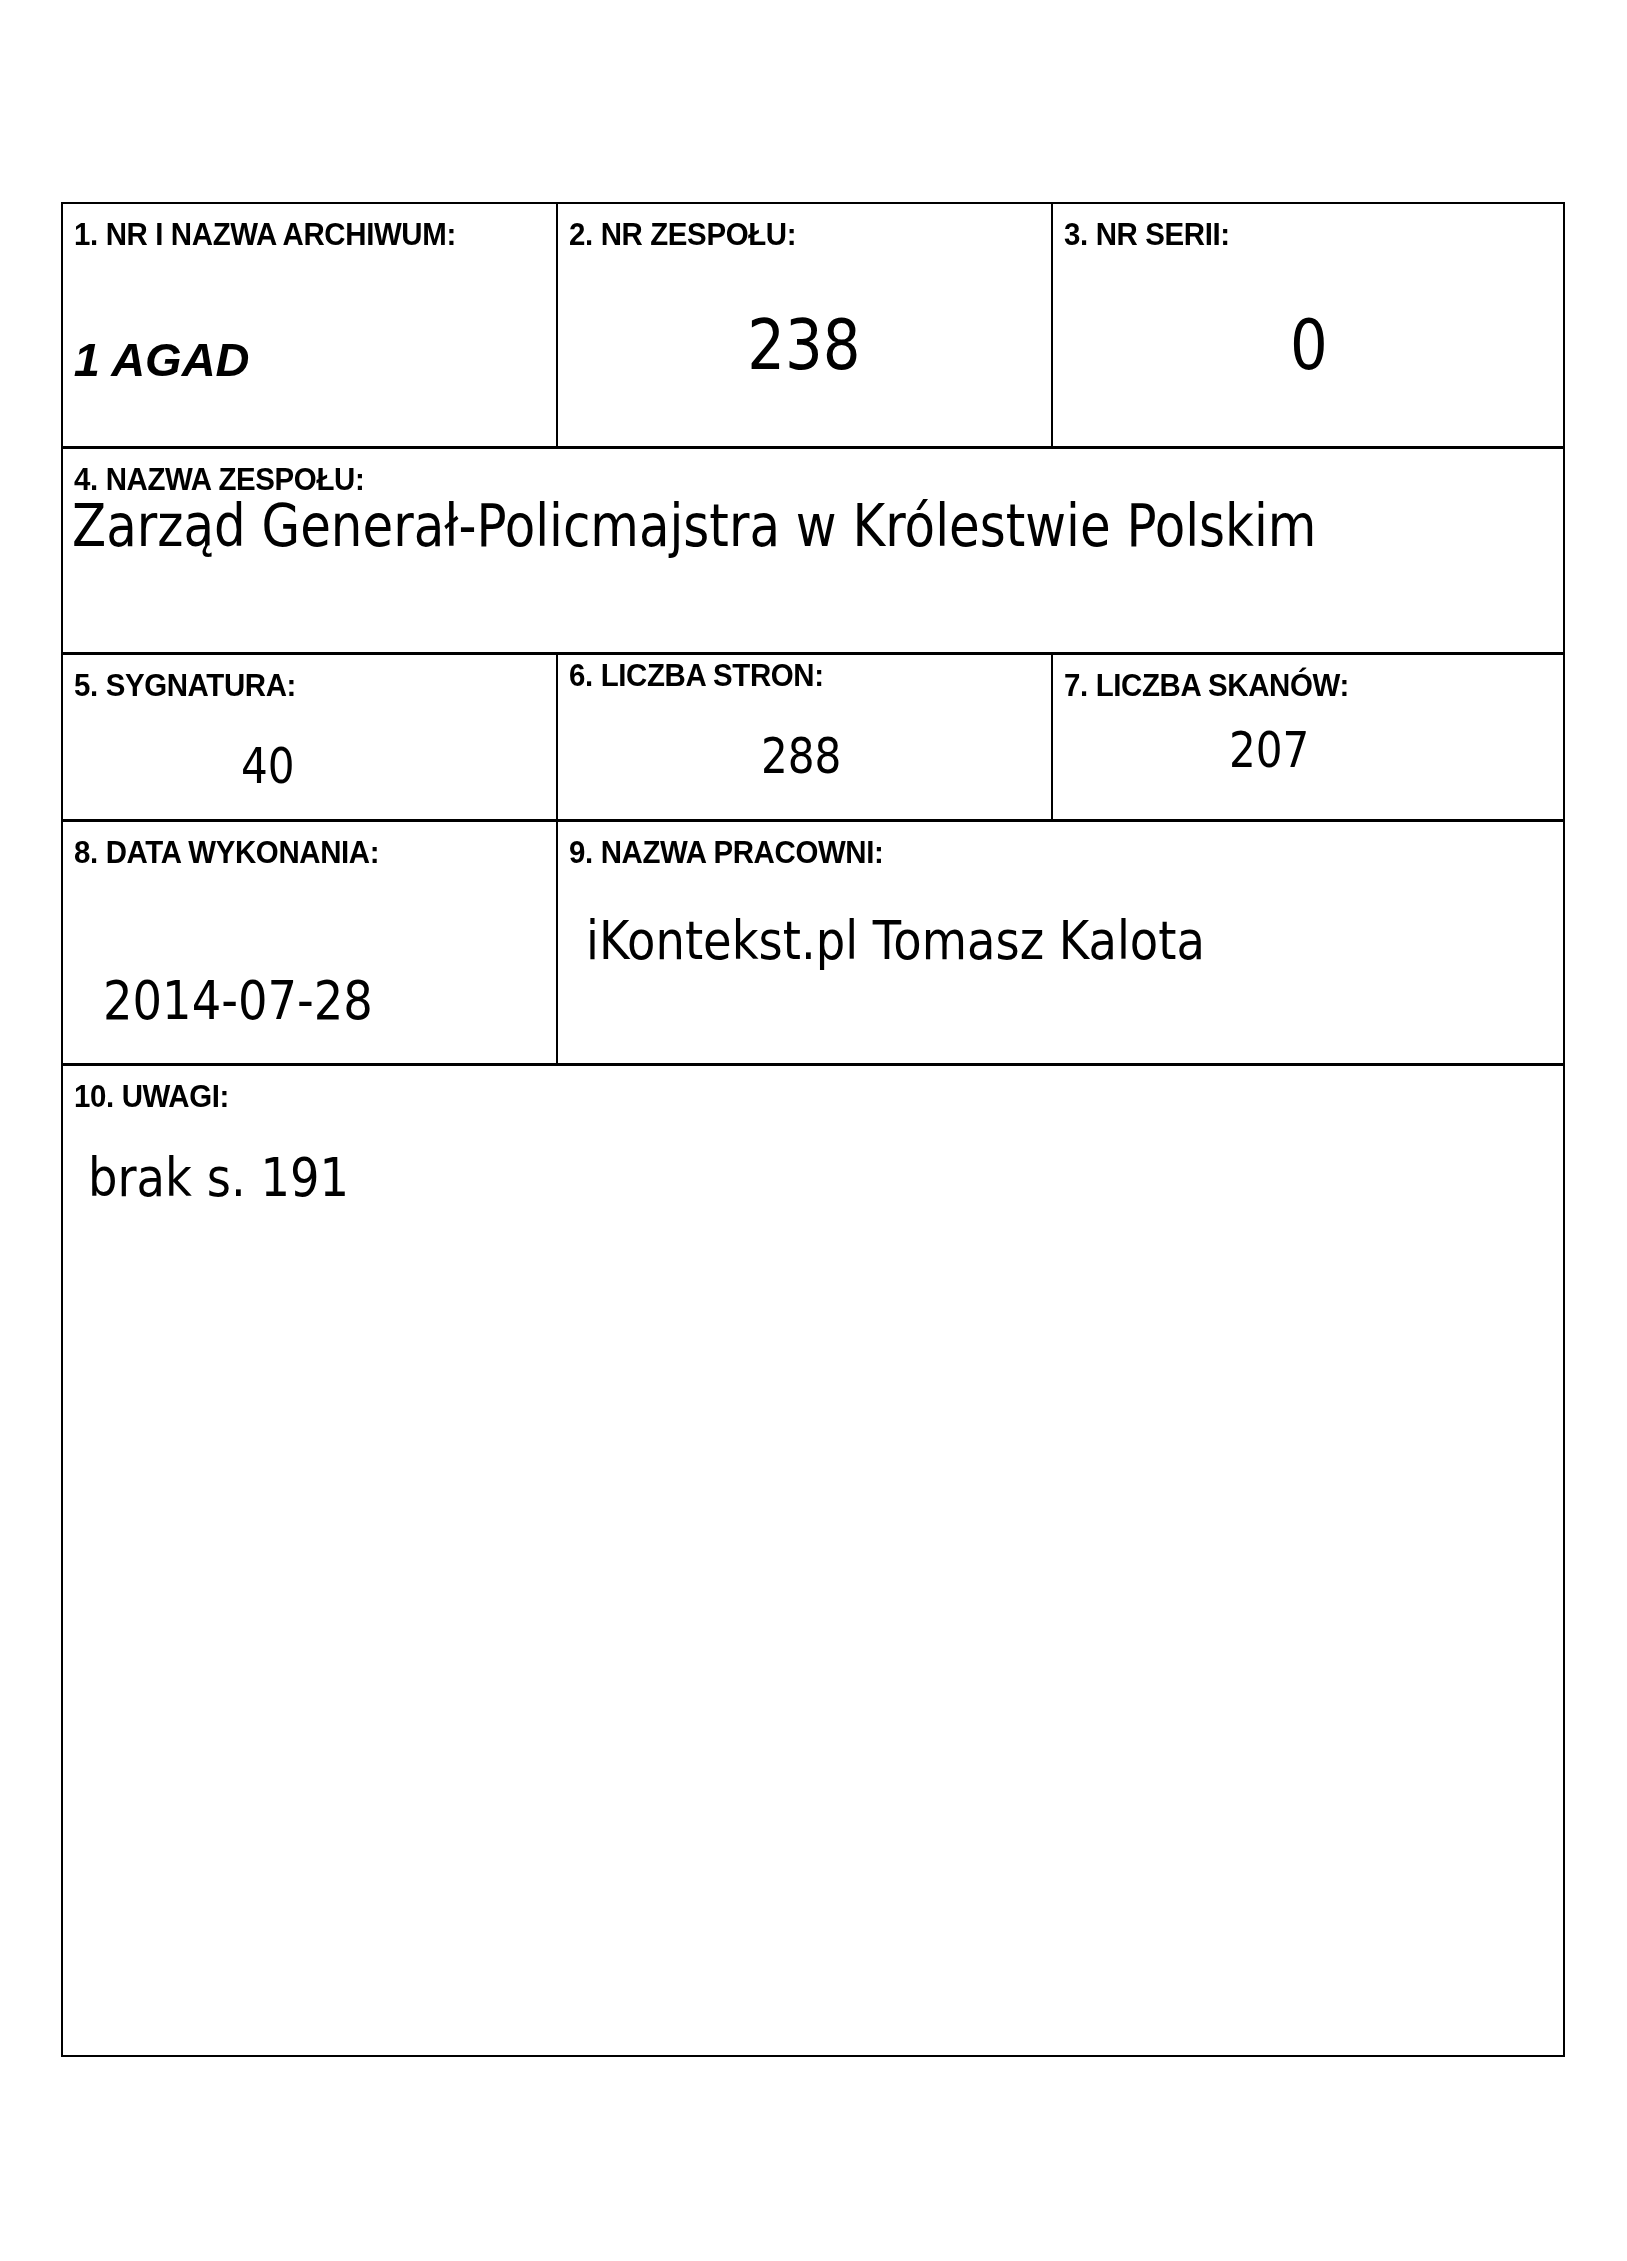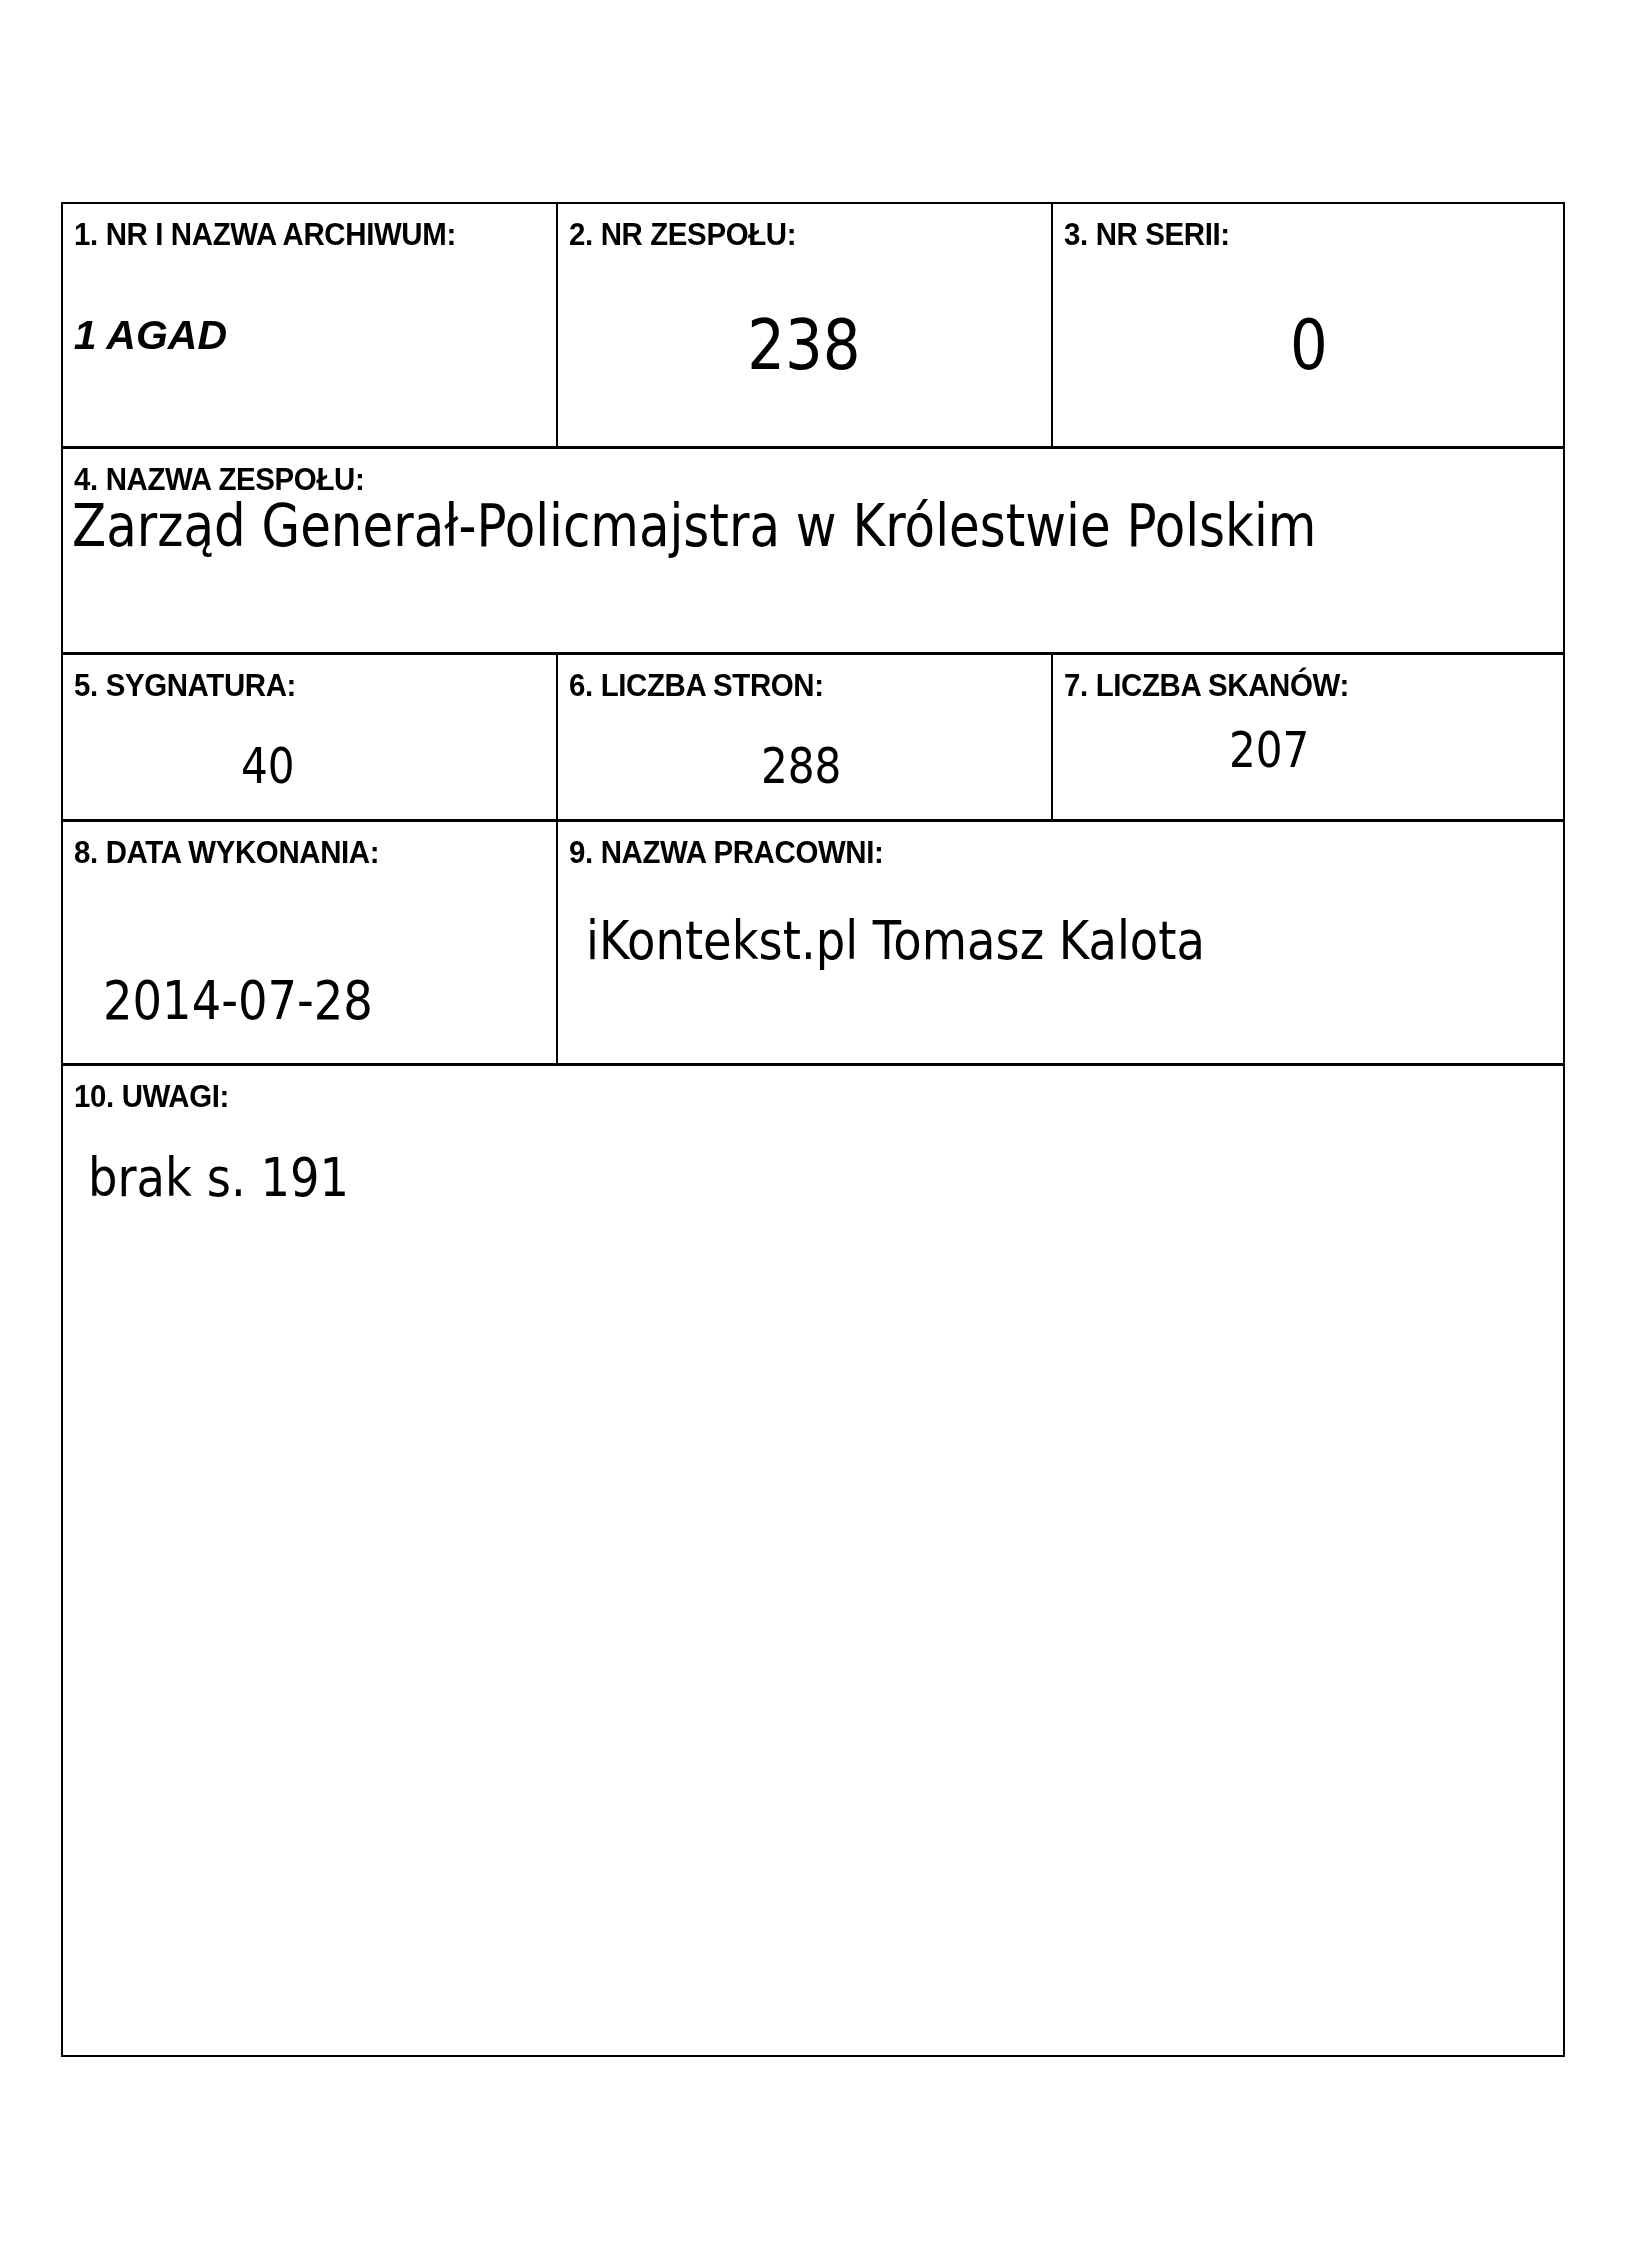--- a/index.html
+++ b/index.html
@@ -19,21 +19,21 @@
       font-size: 32px; letter-spacing: -0.4px; white-space: nowrap;
       transform: scaleX(0.92); transform-origin: left top;
     }
     .value {
       position: absolute; font-family: "DejaVu Sans", sans-serif; white-space: nowrap;
       transform: scaleX(0.86); transform-origin: left top;
     }
     .value.center { transform-origin: center top; text-align: center; }
     .value.archive {
       font-family: "Liberation Sans", sans-serif; font-weight: bold; font-style: italic;
-      font-size: 41px; left: 10.7px; top: 108px; transform: none;
+      font-size: 47px; left: 10.7px; top: 128px; transform: none;
     }
   </style>
 </head>
 <body>
 
 <div class="form">
 
   <div class="hline" style="top:242px"></div>
   <div class="hline" style="top:448px"></div>
   <div class="hline" style="top:615px"></div>
@@ -60,21 +60,21 @@
 
   <div class="cell" style="left:0; top:245px; width:1378px; height:203px">
     <span class="label">4. NAZWA ZESPOŁU:</span>
     <span class="value" style="left:9.2px; top:43px; font-size:58px;">Zarząd Generał-Policmajstra w Królestwie Polskim</span>
   </div>
 
   <div class="cell" style="left:0; top:451px; width:493px; height:164px">
     <span class="label">5. SYGNATURA:</span>
     <span class="value" style="left:178px; top:83px; font-size:49px;">40</span>
   </div>
-  <div class="cell" style="left:495px; top:451px; width:568px; height:164px">
+  <div class="cell" style="left:495px; top:441px; width:568px; height:164px">
     <span class="label">6. LICZBA STRON:</span>
     <span class="value" style="left:203px; top:83px; font-size:49px;">288</span>
   </div>
   <div class="cell" style="left:990px; top:451px; width:512px; height:164px">
     <span class="label">7. LICZBA SKANÓW:</span>
     <span class="value" style="left:176px; top:67px; font-size:49px;">207</span>
   </div>
 
   <div class="cell" style="left:0; top:618px; width:493px; height:187px">
     <span class="label">8. DATA WYKONANIA:</span>

